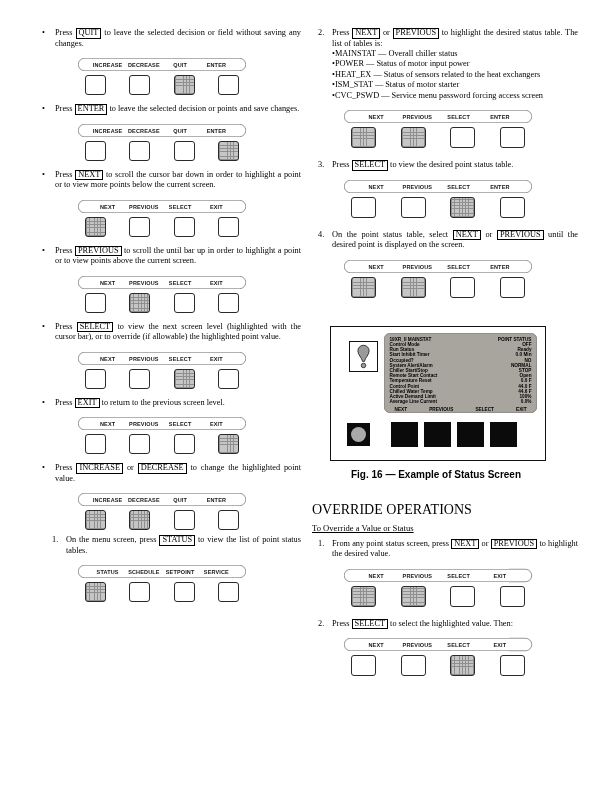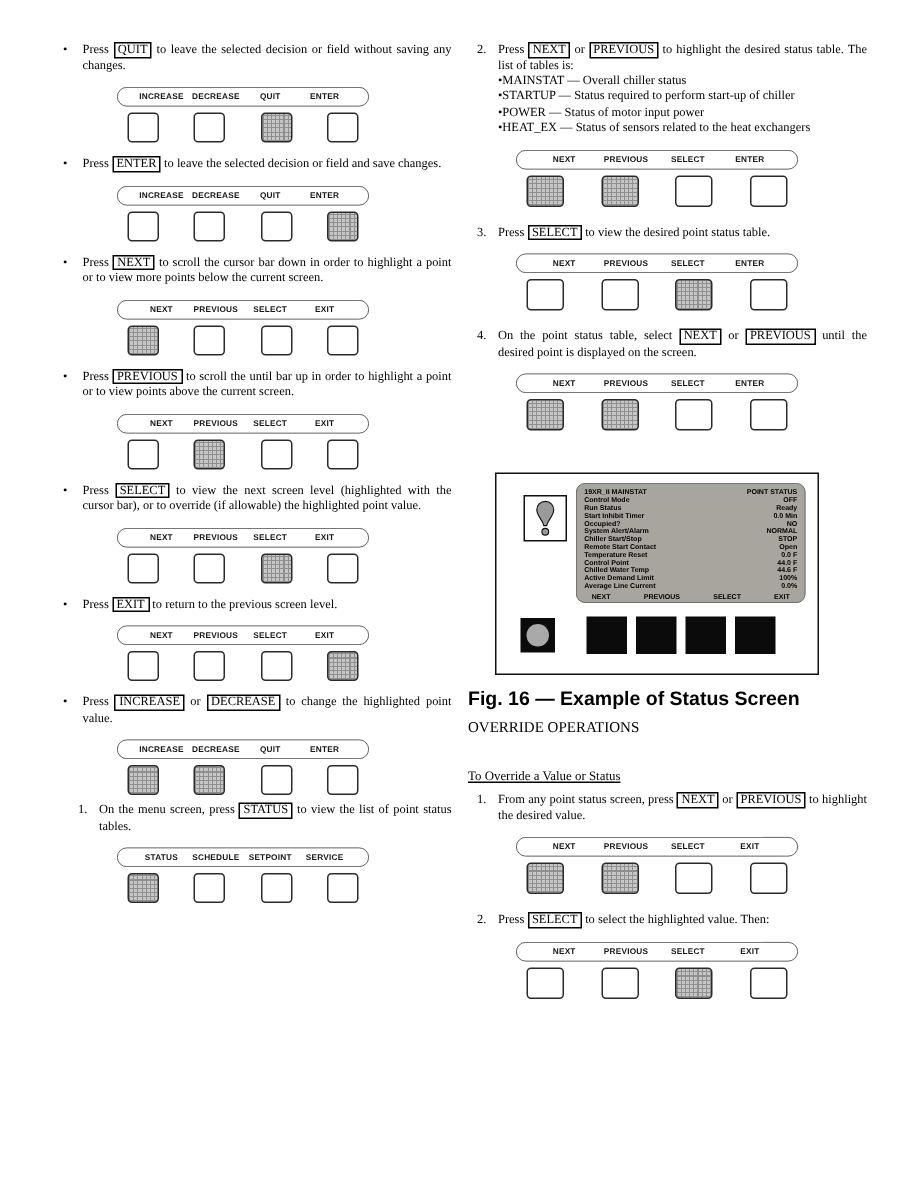--- a/index.html
+++ b/index.html
@@ -60,25 +60,25 @@
     font-family:"Liberation Sans", sans-serif;font-weight:bold;font-size:9.4px;line-height:10.4px;color:#000;
   }
   .scr-head{display:flex;justify-content:space-between;}
   .scr-row{display:flex;justify-content:space-between;}
   .scr-soft{display:flex;justify-content:space-between;padding:0 10px;margin-top:5px;}
   .btns-left{position:absolute;left:16px;top:96px;width:23px;height:23px;background:#0b0b0b;
     display:flex;align-items:center;justify-content:center;}
   .btns-left .circle{width:15px;height:15px;border-radius:50%;background:#a9a9a9;}
   .btns-row{position:absolute;left:60px;top:95px;display:flex;gap:6px;}
   .btn-black{width:27px;height:25px;background:#0b0b0b;}
-  .fig-caption{width:248px;margin-top:8px;
-    font-family:"Liberation Sans", sans-serif;font-weight:bold;font-size:13px;}
-  
-  .sec-heading{font-size:10px;margin-top:7px;}
-  .sec-sub{font-size:8.6px;margin-top:21px;text-decoration:underline;}
+  .fig-caption{width:248px;text-align:center;margin-top:8px;
+    font-family:"Liberation Sans", sans-serif;font-weight:bold;font-size:10px;}
+  
+  .sec-heading{font-size:14px;margin-top:22px;}
+  .sec-sub{font-size:8.6px;margin-top:5px;text-decoration:underline;}
   .o-first{margin-top:6px;}
   
   .page-num{position:absolute;left:0;right:0;top:760px;text-align:center;font-size:8.3px;}
   .mt-para{margin-top:26px;}
   .mt-item{margin-top:5px;}
 </style>
 </head>
 <body>
 
 <div class="page">
@@ -101,21 +101,21 @@
         <div class="kp-btnrow">
           <div class="kp-btn"></div>
           <div class="kp-btn"></div>
           <div class="kp-btn pressed"></div>
           <div class="kp-btn"></div>
         </div>
       </div>
 
     <div class="bullet">
       <span class="marker">•</span>
-      <div class="txt body-text"><span>Press </span><span class="keycap">ENTER</span><span> to leave the selected decision or field and save changes.</span></div>
+      <div class="txt body-text"><span>Press </span><span class="keycap">ENTER</span><span> to leave the selected decision or points and save changes.</span></div>
     </div>
     <div class="kp kleft">
         <div class="kp-strip-wrap">
           <div class="kp-strip">
             <span>INCREASE</span>
             <span>DECREASE</span>
             <span>QUIT</span>
             <span>ENTER</span>
           </div>
         </div>
@@ -257,23 +257,24 @@
   </div>
 
   <div class="col col-right">
 
     <div class="num-item nright first">
       <span class="marker">2.</span>
       <div class="txt body-text"><span>Press </span><span class="keycap">NEXT</span><span> or </span><span class="keycap">PREVIOUS</span><span> to highlight the desired status table. The list of tables is:</span></div>
     </div>
     <div class="tbl-list">
         <div class="tbl-item">•MAINSTAT — Overall chiller status</div>
-        <div class="tbl-item">•STARTUP — Status required to perform start-up of chiller</div>
         <div class="tbl-item">•POWER — Status of motor input power</div>
         <div class="tbl-item">•HEAT_EX — Status of sensors related to the heat exchangers</div>
+        <div class="tbl-item">•ISM_STAT — Status of motor starter</div>
+        <div class="tbl-item">•CVC_PSWD — Service menu password forcing access screen</div>
       </div>
     <div class="kp kright">
         <div class="kp-strip-wrap">
           <div class="kp-strip">
             <span>NEXT</span>
             <span>PREVIOUS</span>
             <span>SELECT</span>
             <span>ENTER</span>
           </div>
         </div>

